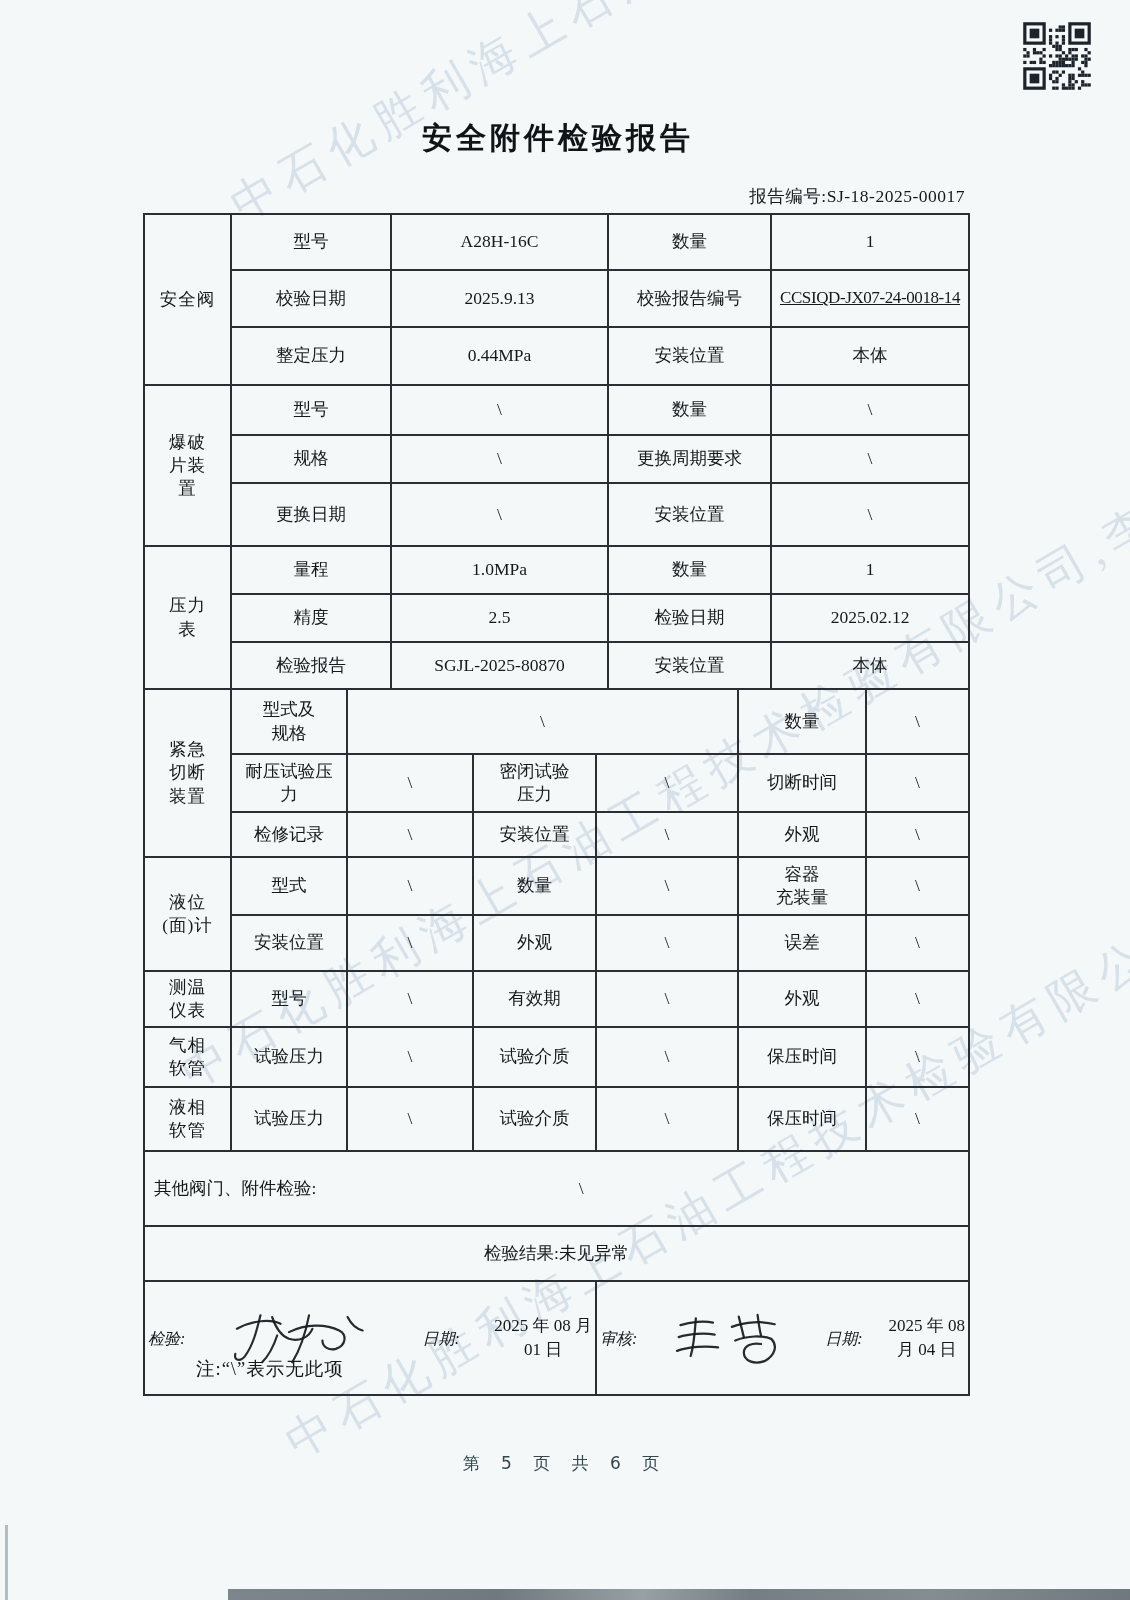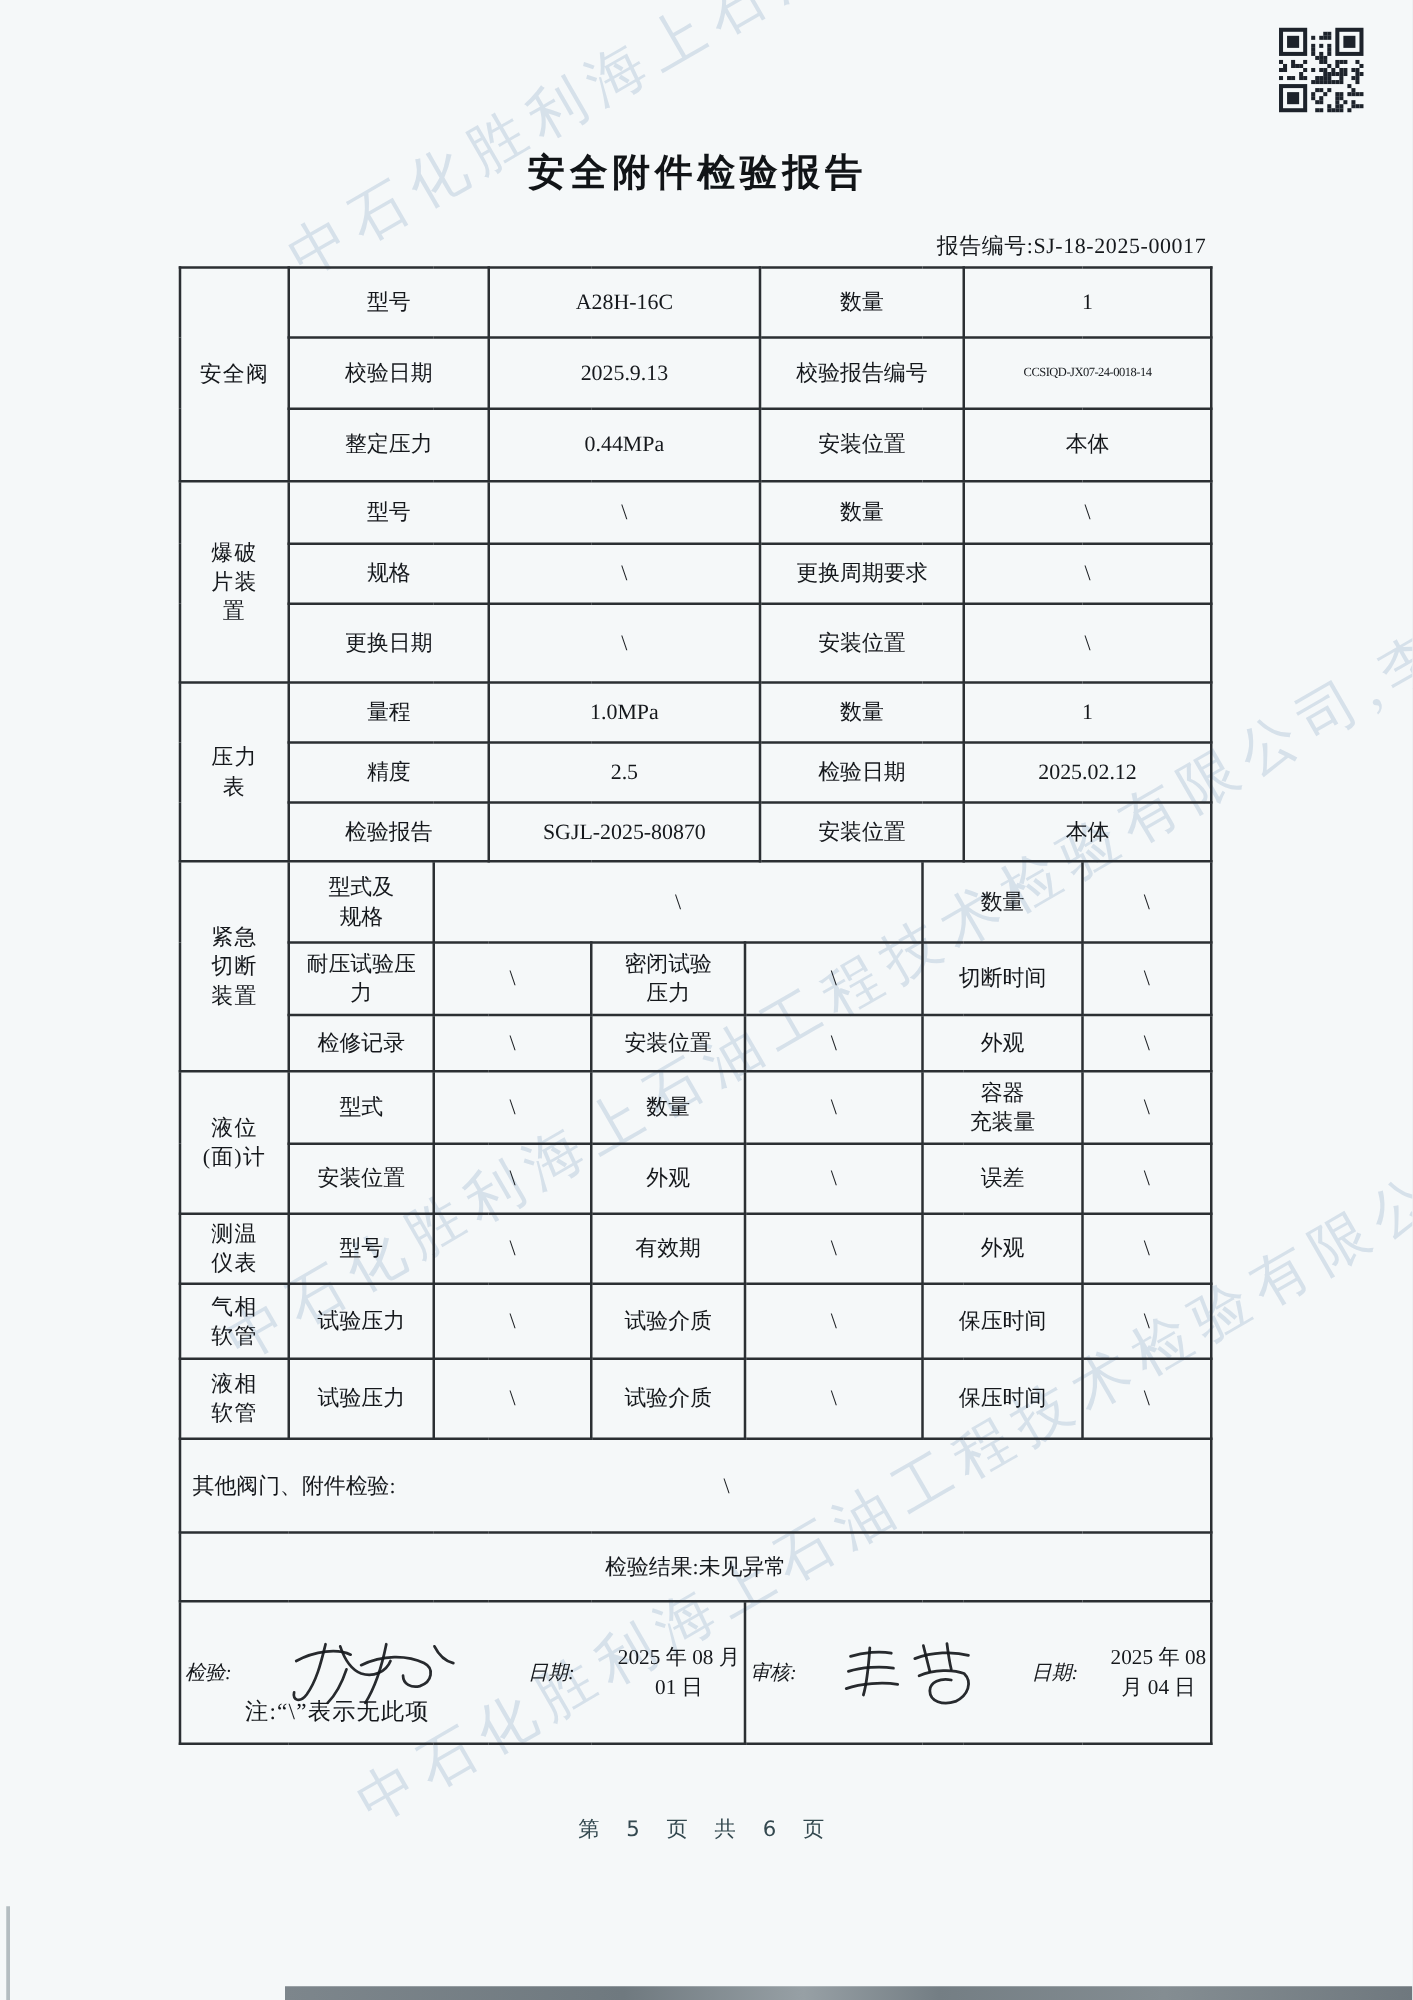--- a/index.html
+++ b/index.html
@@ -31,21 +31,21 @@
   table.report{
     border-collapse:collapse;table-layout:fixed;width:825px;
     font-size:17.5px;color:#15181c;
   }
   table.report td{
     border:2px solid #2b2f33;text-align:center;vertical-align:middle;
     white-space:pre-line;line-height:1.32;padding:2px 3px;overflow:hidden;
   }
   td.sec{letter-spacing:1px;}
   td.left{text-align:left;padding-left:9px;}
-  td.tight{font-size:10px;letter-spacing:-0.4px;}
+  td.tight{font-size:17px;letter-spacing:-0.4px;text-decoration:underline;}
   .h56{height:56px}.h57{height:57px}.h58{height:58px}.h50{height:50px}
   .h48{height:48px}.h49{height:63px}.h47{height:47px}.h65{height:65px}
   .h45{height:45px}.h60{height:60px}.h64{height:64px}.h55{height:55px}
   .h69{height:69px}
   td.other-cell{position:relative;}
   .other-label{position:absolute;left:9px;top:50%;transform:translateY(-50%);}
   .other-value{position:absolute;left:53%;top:50%;transform:translate(-50%,-50%);}
   
   td.sign-cell{padding:2px 6px;}
   .sign-flex{display:flex;align-items:center;justify-content:space-between;height:100%;}

